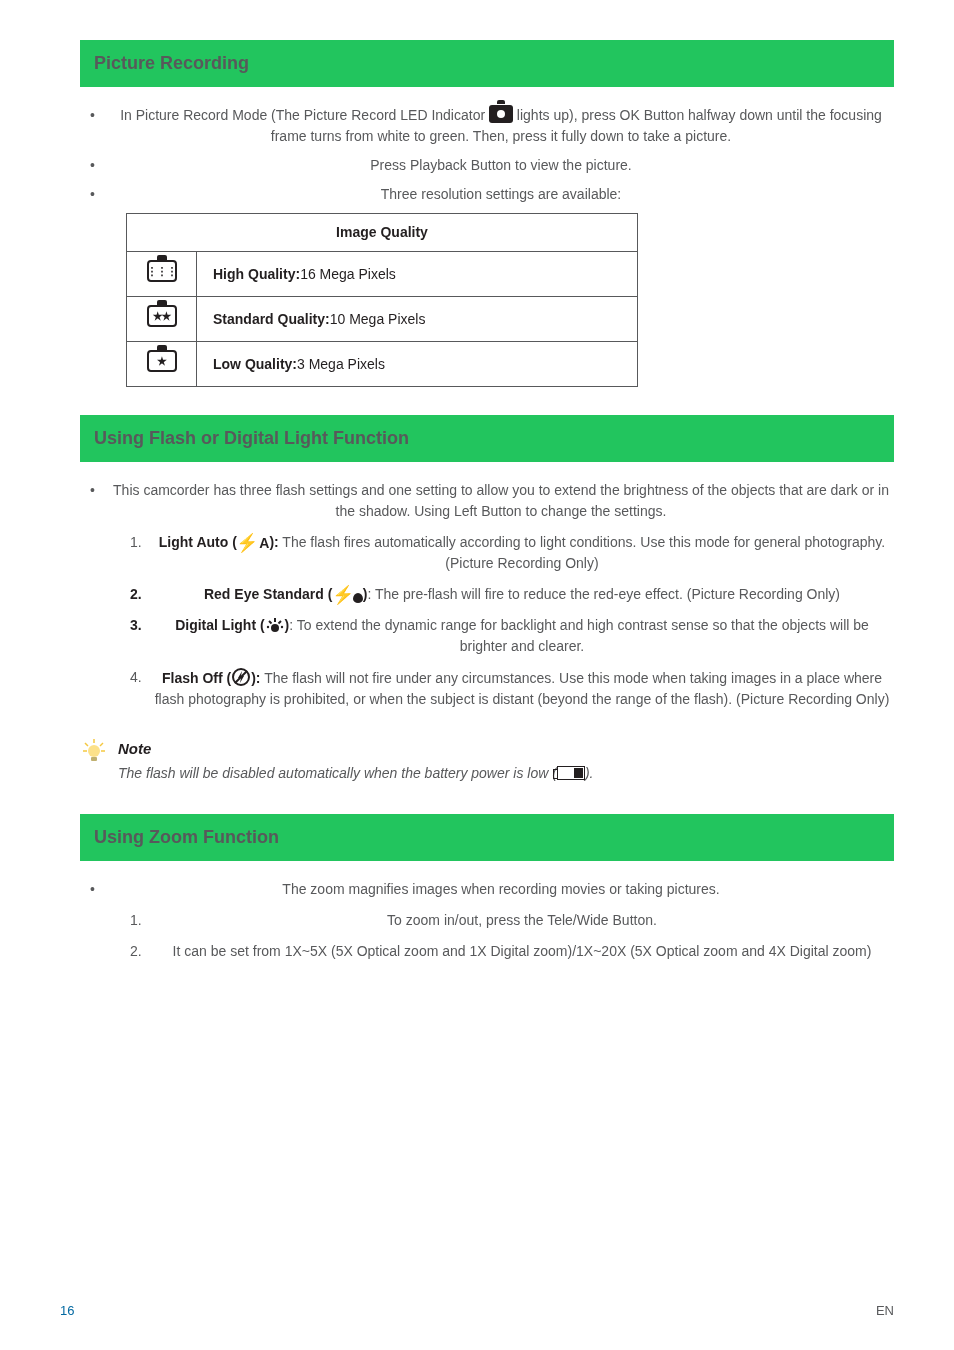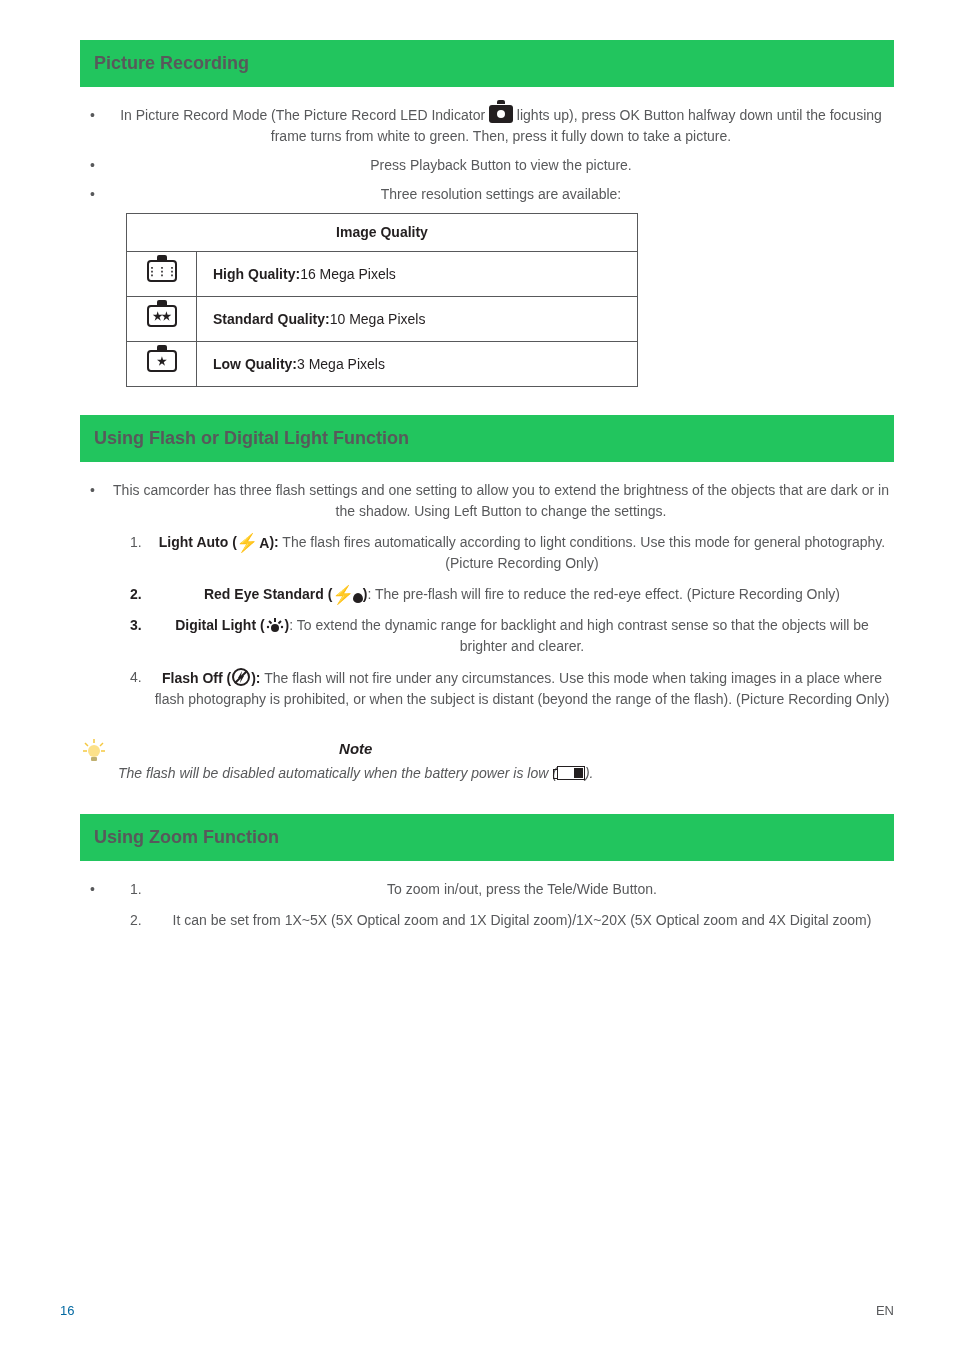--- a/index.html
+++ b/index.html
@@ -112,21 +112,21 @@
     display: inline-block;
     width: 10px; height: 10px;
     background: #231f20;
     border-radius: 50% 50% 50% 50% / 60% 60% 40% 40%;
     vertical-align: -2px;
     margin-left: -2px;
   }
   .light-icon svg { vertical-align: -6px; }
   .flash-off { position: relative; display:inline-block; width:20px; height:20px; vertical-align:-4px;}
   .flash-off svg { position:absolute; top:0; left:0; }
-  .note-row { display: flex; align-items: flex-start; gap: 10px; margin: 10px 0 30px 0; text-align: center; }
+  .note-row { display: flex; align-items: flex-start; gap: 10px; margin: 10px 0 30px 0; }
   .note-icon {
     width: 28px; height: 28px; flex-shrink: 0;
   }
   .note-title { font-weight: bold; font-style: italic; color: #231f20; font-size: 15px; margin-bottom: 2px; }
   .note-text { font-style: italic; font-size: 14px; }
   .battery-icon {
     display: inline-block;
     width: 28px; height: 14px;
     border: 1.5px solid #231f20;
     position: relative;
@@ -249,20 +249,21 @@
     <div class="note-text">
       <span>The flash will be disabled automatically when the battery power is low (</span><span class="battery-icon"></span><span>).</span>
     </div>
   </div>
 </div>
 
 <div class="section-heading">Using Zoom Function</div>
 <div class="body-block">
   <ul class="bullets">
     <li>
+      <span>The zoom magnifies images when recording movies or taking pictures.</span>
       <ol class="numlist" style="margin-top:10px;">
         <li><span class="num">1.</span><span>To zoom in/out, press the Tele/Wide Button.</span></li>
         <li><span class="num">2.</span><span>It can be set from 1X~5X (5X Optical zoom and 1X Digital zoom)/1X~20X (5X Optical zoom and 4X Digital zoom)</span></li>
       </ol>
     </li>
   </ul>
 </div>
 
 <div class="footer">
   <div class="page-num">16</div>

